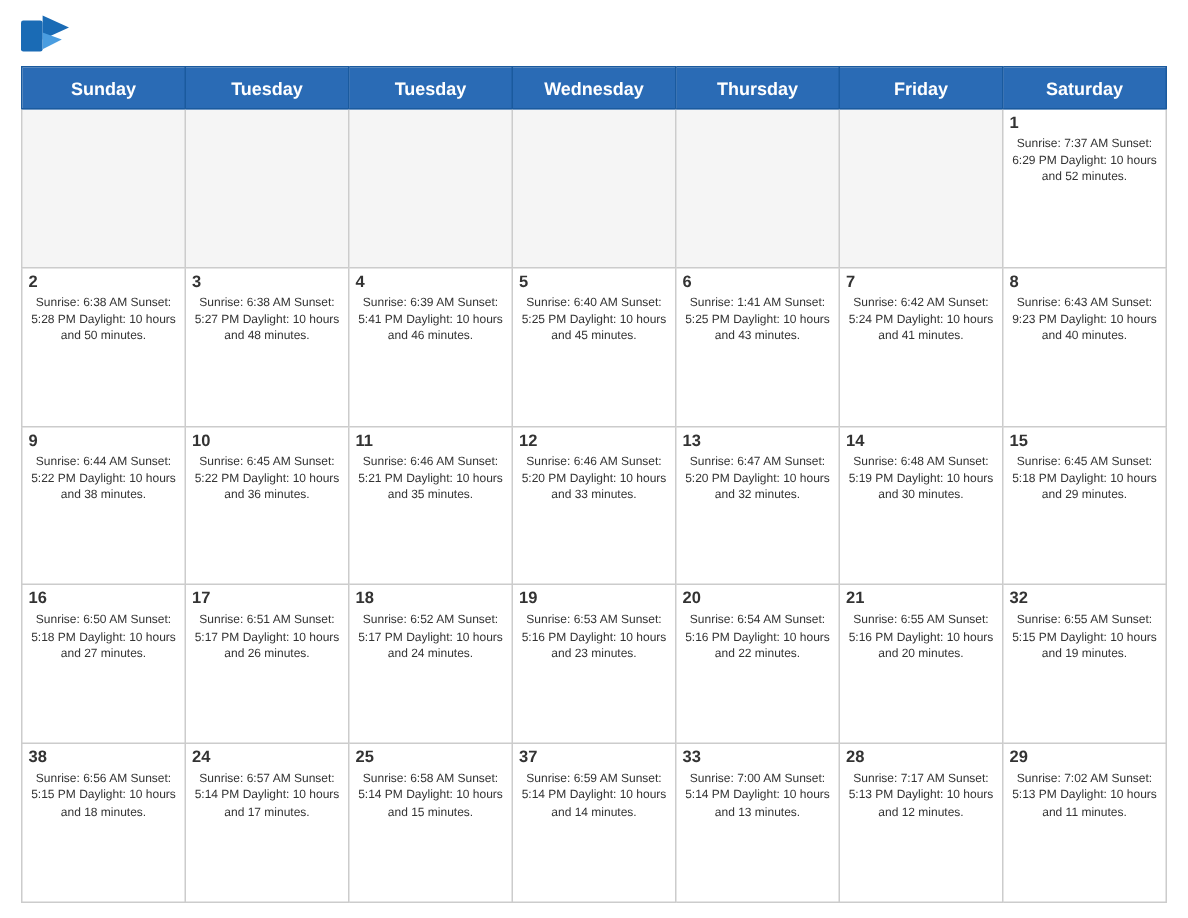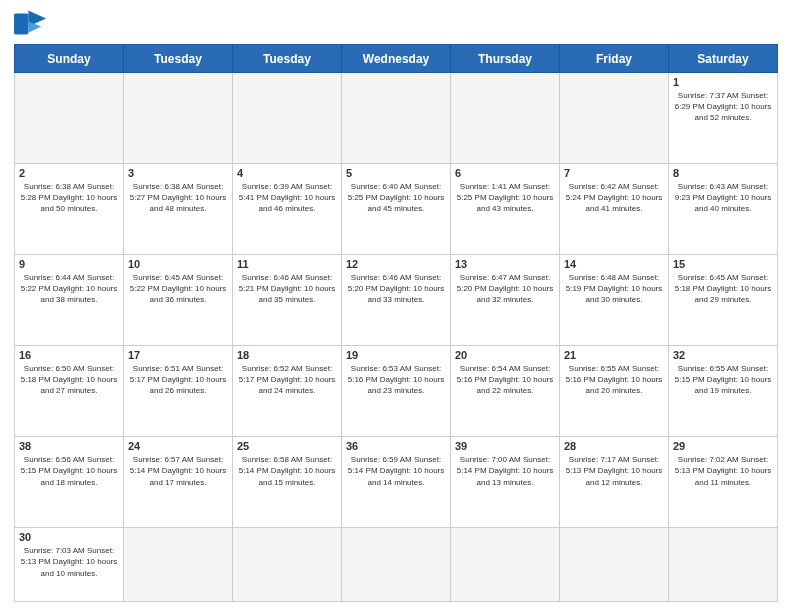--- a/index.html
+++ b/index.html
@@ -294,53 +294,39 @@
 Sunset: 5:14 PM
 Daylight: 10 hours and 17 minutes.</div>
           </td>
           <td>
             <span class="day-number">25</span>
             <div class="day-info">Sunrise: 6:58 AM
 Sunset: 5:14 PM
 Daylight: 10 hours and 15 minutes.</div>
           </td>
           <td>
-            <span class="day-number">36</span>
+            <span class="day-number">37</span>
             <div class="day-info">Sunrise: 6:59 AM
 Sunset: 5:14 PM
 Daylight: 10 hours and 14 minutes.</div>
           </td>
           <td>
-            <span class="day-number">39</span>
+            <span class="day-number">33</span>
             <div class="day-info">Sunrise: 7:00 AM
 Sunset: 5:14 PM
 Daylight: 10 hours and 13 minutes.</div>
           </td>
           <td>
             <span class="day-number">28</span>
             <div class="day-info">Sunrise: 7:17 AM
 Sunset: 5:13 PM
 Daylight: 10 hours and 12 minutes.</div>
           </td>
           <td>
             <span class="day-number">29</span>
             <div class="day-info">Sunrise: 7:02 AM
 Sunset: 5:13 PM
 Daylight: 10 hours and 11 minutes.</div>
           </td>
-        </tr>
-        <tr>
-          <td class="last-row">
-            <span class="day-number">30</span>
-            <div class="day-info">Sunrise: 7:03 AM
-Sunset: 5:13 PM
-Daylight: 10 hours and 10 minutes.</div>
-          </td>
-          <td class="last-row empty"></td>
-          <td class="last-row empty"></td>
-          <td class="last-row empty"></td>
-          <td class="last-row empty"></td>
-          <td class="last-row empty"></td>
-          <td class="last-row empty"></td>
         </tr>
       </tbody>
   </table>
 </div>
 
 </body></html>

